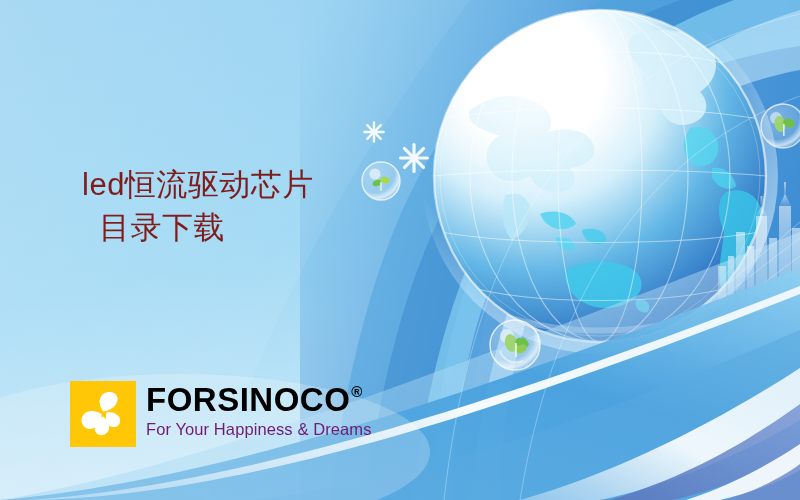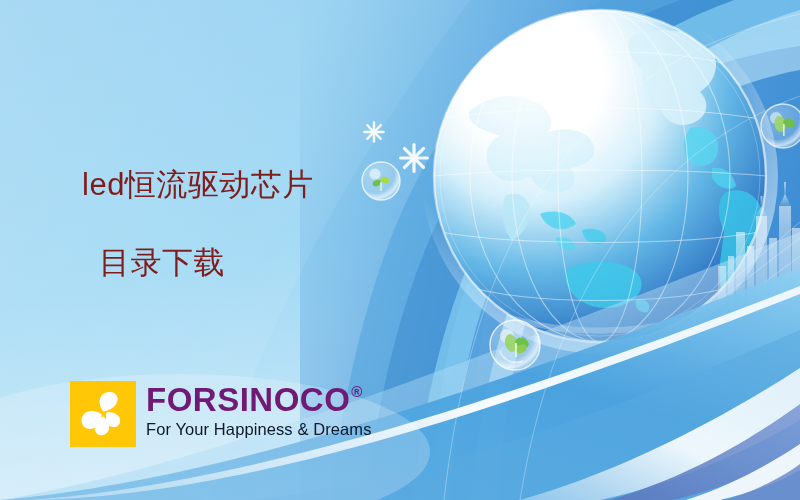--- a/index.html
+++ b/index.html
@@ -23,21 +23,21 @@
   #headline {
     position:absolute;
     left:82px; top:164px;
     z-index:40;
     line-height:1.38;
     color:#7f1d1d;
     font-size:31px;
     white-space:nowrap;
     letter-spacing:0.5px;
   }
-  #headline .line2 { padding-left:17px; display:block;margin-top:35px; }
+  #headline .line2 { padding-left:17px; display:block; }
 
   
   #logo {
     position:absolute;
     left:70px; top:381px;
     z-index:40;
     display:flex;
     align-items:flex-start;
   }
   #logo-mark {
@@ -47,38 +47,38 @@
     position:relative;
   }
   #logo-mark svg { display:block; width:66px; height:66px; }
   #logo-text {
     margin-left:10px;
     padding-top:2px;
     display:flex;
     flex-direction:column;
   }
   #logo-wordmark {
-    color:#701a75;
+    color:#000000;
     font-weight:bold;
     font-size:33px;
     letter-spacing:0.5px;
     line-height:1;
     white-space:nowrap;
     display:flex;
     align-items:flex-start;
   }
   #logo-wordmark .reg {
     font-size:15px;
     line-height:1;
     margin-left:1px;
     margin-top:1px;
     font-weight:bold;
   }
   #logo-tagline {
-    color:#0f172a;
+    color:#701a75;
     font-size:16.5px;
     letter-spacing:0.1px;
     margin-top:4px;
     white-space:nowrap;
   }
 </style>
 </head>
 <body>
 
 <div id="banner">

